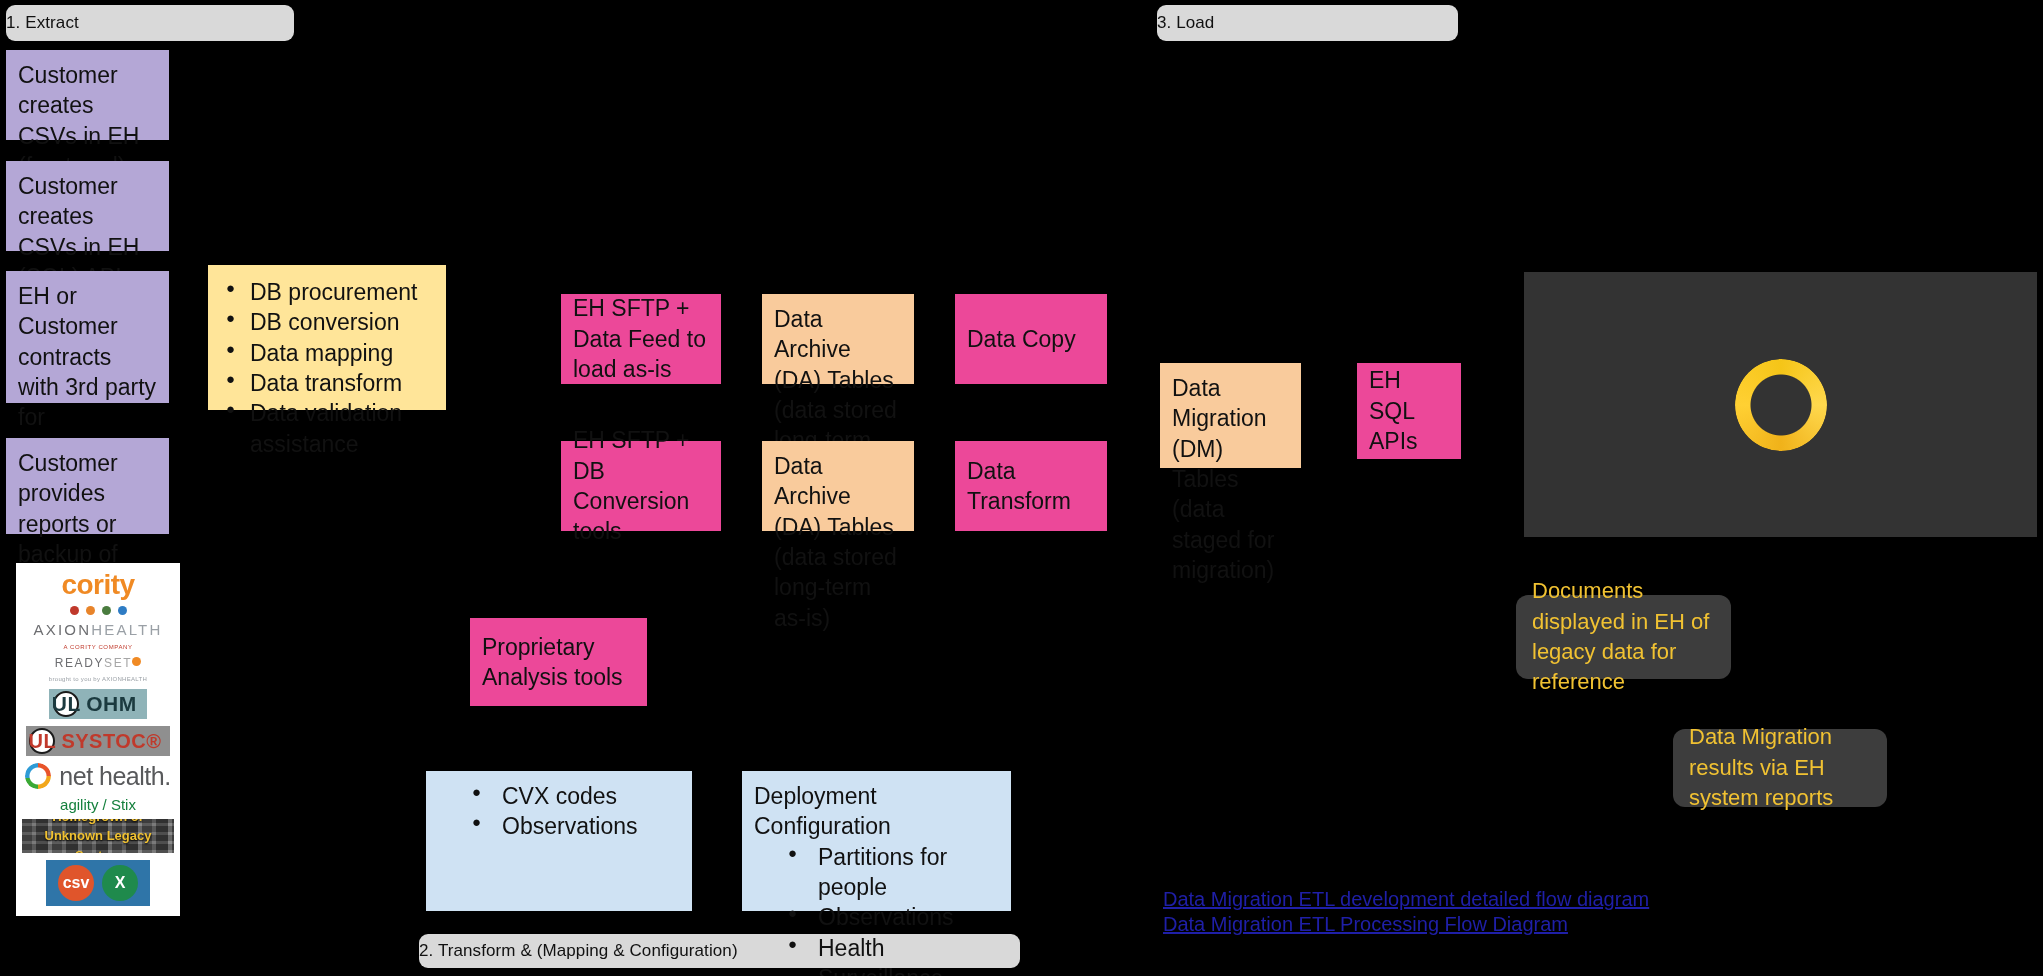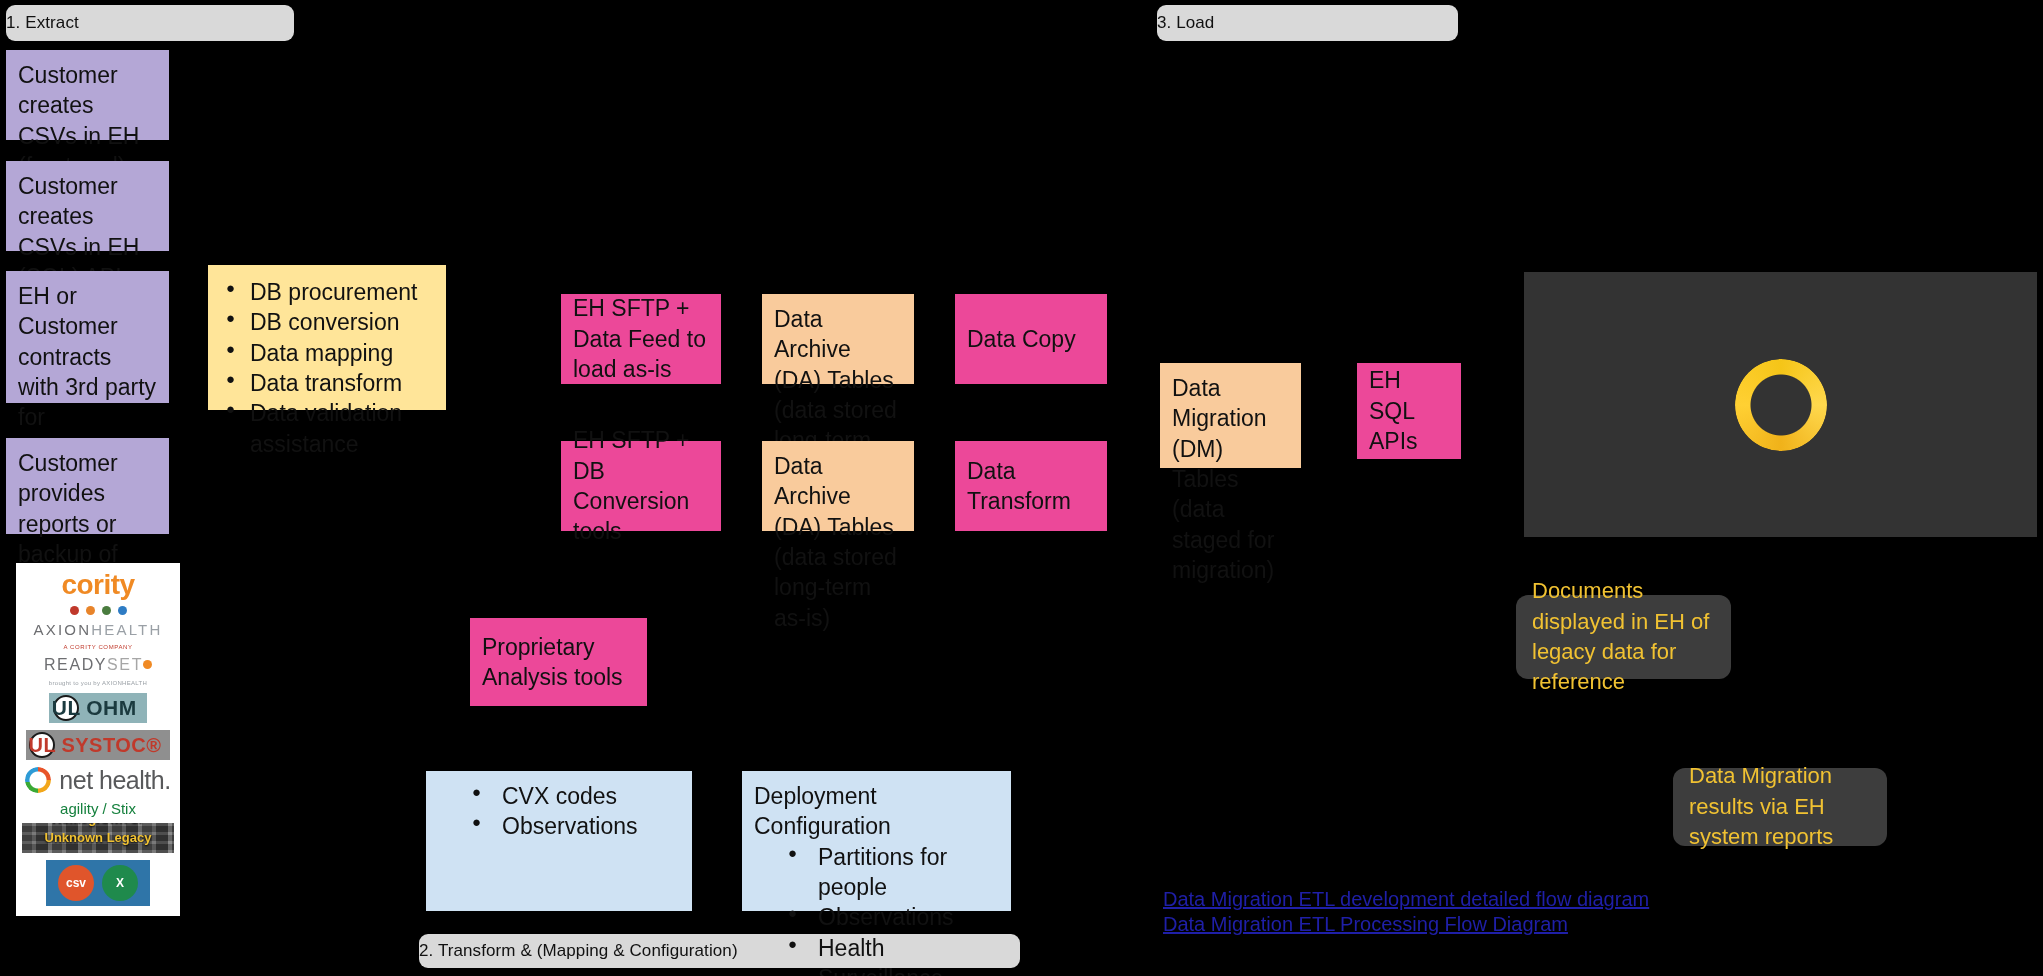--- a/index.html
+++ b/index.html
@@ -52,21 +52,21 @@
   
   .vendors{position:absolute;background:#ffffff;box-sizing:border-box;
            display:flex;flex-direction:column;align-items:center;
            padding:8px 6px 10px;gap:7px;overflow:hidden;}
   .v-cority{font-size:28px;font-weight:700;color:#f08a24;letter-spacing:-.5px;line-height:1;}
   .v-dots{display:flex;gap:7px;}
   .v-dots i{width:9px;height:9px;border-radius:50%;display:block;}
   .v-axion{font-size:15px;color:#6d6e71;letter-spacing:2.2px;line-height:1;white-space:nowrap;}
   .v-axion b{color:#9aa0a6;font-weight:400;}
   .v-axion-sub{font-size:6px;color:#c0392b;letter-spacing:.6px;}
-  .v-ready{font-size:16px;letter-spacing:1.6px;color:#6d6e71;line-height:1;white-space:nowrap;}
+  .v-ready{font-size:12px;letter-spacing:1.6px;color:#6d6e71;line-height:1;white-space:nowrap;}
   .v-ready .g{color:#a6a6a6;}
   .v-ready .dot{display:inline-block;width:9px;height:9px;border-radius:50%;background:#f08a24;vertical-align:1px;}
   .v-ready-sub{font-size:6px;color:#9aa0a6;letter-spacing:.3px;}
   .v-ohm{background:#8fb3b8;display:flex;align-items:center;gap:7px;padding:2px 10px 2px 4px;}
   .v-systoc{background:#8f8f8f;display:flex;align-items:center;gap:6px;padding:2px 8px 2px 3px;}
   .ul-badge{width:22px;height:22px;border-radius:50%;border:2px solid #1a1a1a;background:#fff;
             display:flex;align-items:center;justify-content:center;font-size:10px;font-weight:700;color:#1a1a1a;}
   .v-ohm span{font-size:21px;font-weight:700;color:#1b3a3f;letter-spacing:.5px;}
   .v-systoc span{font-size:20px;font-weight:700;color:#c0392b;letter-spacing:.5px;}
   .v-nethealth{display:flex;align-items:center;gap:8px;}
@@ -80,21 +80,21 @@
      background:
        repeating-linear-gradient(90deg,#4a4a4a 0 10px,#6b6b6b 10px 14px,#3a3a3a 14px 26px,#7d7d7d 26px 30px),
        linear-gradient(#5a5a5a,#2e2e2e);
      display:flex;align-items:center;justify-content:center;}
   .v-legacy:before{content:"";position:absolute;inset:0;
      background:repeating-linear-gradient(0deg,rgba(255,255,255,.10) 0 3px,rgba(0,0,0,.18) 3px 9px);}
   .v-legacy span{position:relative;color:#f1c232;font-size:13px;font-weight:700;
      text-align:center;line-height:1.5;text-shadow:0 1px 2px #000;padding:0 4px;}
   .v-files{background:#2f75a8;display:flex;align-items:center;gap:8px;padding:5px 12px;}
   .file-csv,.file-xls{width:36px;height:36px;border-radius:50%;display:flex;align-items:center;
-     justify-content:center;font-size:12px;font-weight:700;color:#fff;}
+     justify-content:center;font-size:16px;font-weight:700;color:#fff;}
   .file-csv{background:#e0552b;}
   .file-xls{background:#1f8a4c;}
 
   
   .linkwrap{position:absolute;display:flex;flex-direction:column;gap:2px;}
   .linkwrap a{color:#1f1fa8;font-size:20px;text-decoration:underline;white-space:nowrap;}
 </style>
 </head>
 <body>
 
@@ -206,21 +206,21 @@
     <div class="eh-logo">
       <span class="eh-mark">
         <span class="ring"></span>
       </span>
     </div>
   </div>
 
   <div class="callout" style="left:1516px;top:595px;width:215px;height:84px;">
     <span>Documents displayed in EH of legacy data for reference</span>
   </div>
-  <div class="callout" style="left:1673px;top:768px;width:214px;height:78px;">
+  <div class="callout" style="left:1673px;top:729px;width:214px;height:78px;">
     <span>Data Migration results via EH system reports</span>
   </div>
 
   <div class="box blue" style="left:426px;top:771px;width:266px;height:140px;">
     <ul class="indent">
       <li>CVX codes</li>
       <li>Observations</li>
     </ul>
   </div>
   <div class="box blue" style="left:742px;top:771px;width:269px;height:140px;">

